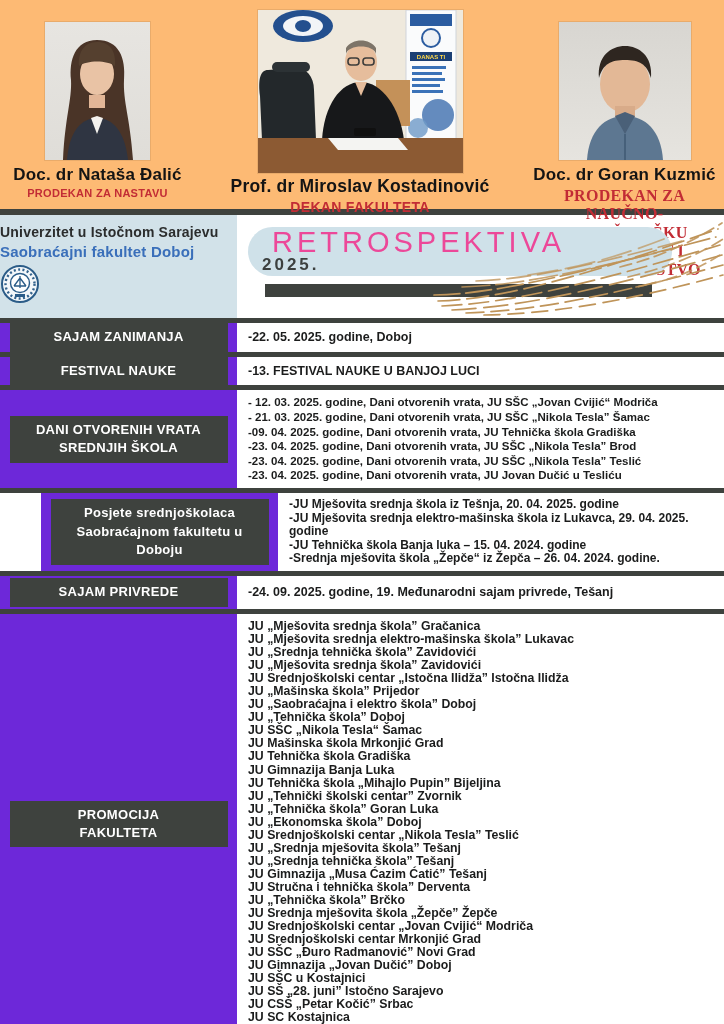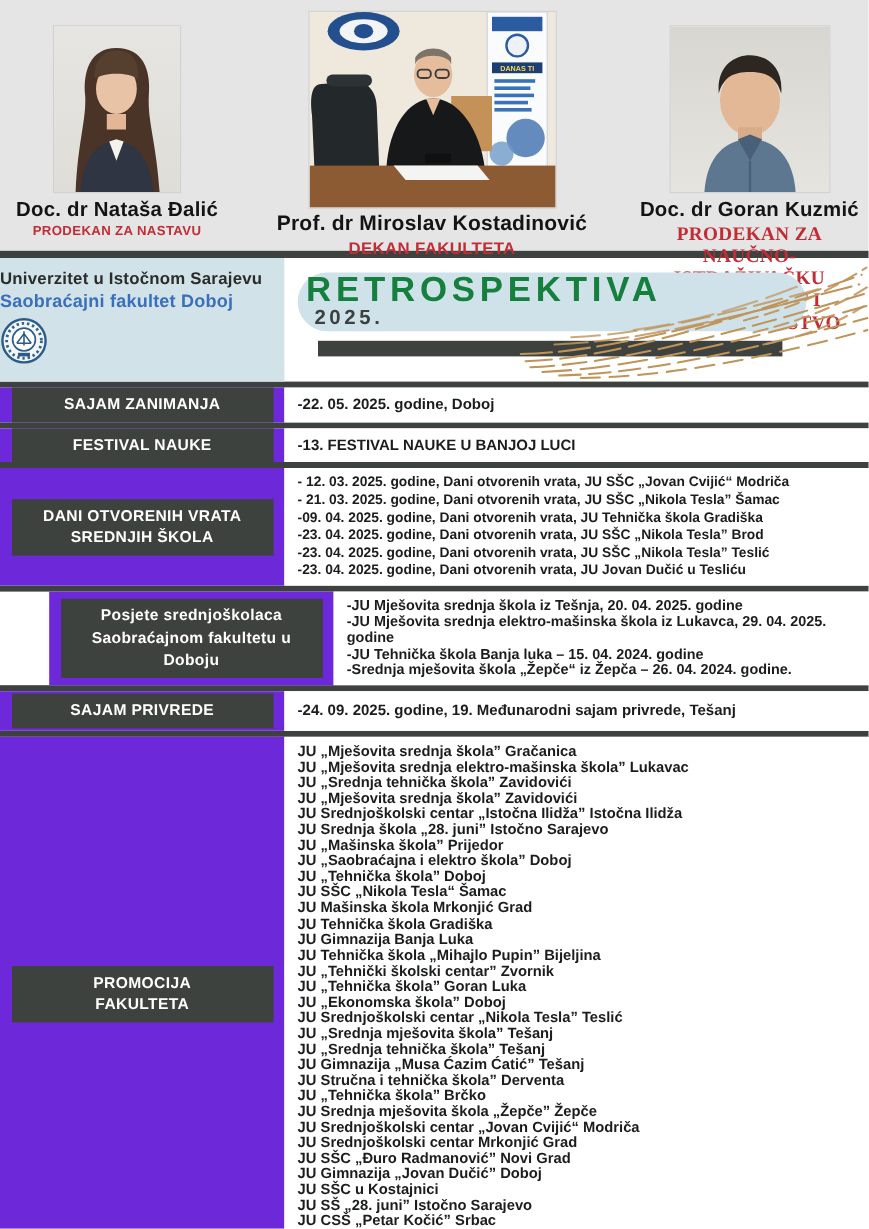--- a/index.html
+++ b/index.html
@@ -1,20 +1,20 @@
 <!DOCTYPE html>
 <html><head>
 <meta charset="utf-8">
 <style>
   html,body{margin:0;padding:0;}
   body{font-family:"Liberation Sans","DejaVu Sans",sans-serif;background:#ffffff;}
   .page{position:relative;width:724px;height:1024px;overflow:hidden;background:#ffffff;}
 
   
-  .people{height:209px;background:#e5e5e5;display:flex;}
+  .people{height:209px;background:#fdba74;display:flex;}
   .pcol{display:flex;flex-direction:column;align-items:center;}
   .pcol1{width:195px;}
   .pcol2{width:330px;}
   .pcol3{width:199px;}
   .photo{background:#eceae6;box-shadow:0 0 0 1px rgba(0,0,0,.08);}
   .photo svg{display:block;}
   .pcol1 .photo{margin-top:22px;}
   .pcol2 .photo{margin-top:10px;}
   .pcol3 .photo{margin-top:22px;}
   .pname{font-weight:700;color:#141414;font-size:17px;margin-top:5px;text-align:center;letter-spacing:.2px;}
@@ -26,21 +26,21 @@
   .hr-bar{height:6px;background:#3e423e;}
 
   
   .masthead{height:103px;display:flex;background:#ffffff;}
   .mast-left{width:237px;background:#d2e2e9;text-align:left;padding-top:9px;box-sizing:border-box;}
   .uni{font-size:14px;font-weight:700;color:#2b2d2d;letter-spacing:.2px;}
   .fac{font-size:15px;font-weight:700;color:#3a6fba;margin-top:3px;letter-spacing:.2px;}
   .logo{margin-top:4px;}
   .mast-right{flex:1;position:relative;}
   .pill{position:absolute;left:11px;top:12px;width:424px;height:49px;background:#cfe1e9;border-radius:26px;}
-  .mtitle{position:absolute;left:18px;top:11px;font-size:29px;font-weight:700;letter-spacing:4px;color:#15803d;}
+  .mtitle{position:absolute;left:35px;top:11px;font-size:29px;font-weight:400;letter-spacing:4px;color:#ec4899;}
   .myear{position:absolute;left:25px;top:40px;font-size:17px;font-weight:700;letter-spacing:3px;color:#3c403f;}
   .underline{position:absolute;left:28px;top:69px;width:387px;height:13px;background:#3e423e;}
   .waves{position:absolute;right:0;top:0;}
 
   
   .sep{height:5px;background:#3e423e;}
   .event-row{display:flex;}
   .row-left{width:237px;background:#6d28d9;display:flex;align-items:center;justify-content:center;flex:none;}
   .label-box{width:210px;background:#3e423e;color:#ffffff;font-weight:700;font-size:13px;text-align:center;padding:5px 4px;line-height:1.42;letter-spacing:.3px;}
   .row-right{flex:1;background:#ffffff;padding:5px 18px 5px 11px;display:flex;flex-direction:column;justify-content:center;box-sizing:border-box;}
@@ -259,21 +259,20 @@
             <div>PROMOCIJA</div>
             <div>FAKULTETA</div>
           </div>
         </div>
         <div class="row-right">
           <div class="detail-line">JU „Mješovita srednja škola” Gračanica</div>
           <div class="detail-line">JU „Mješovita srednja elektro-mašinska škola” Lukavac</div>
           <div class="detail-line">JU „Srednja tehnička škola” Zavidovići</div>
           <div class="detail-line">JU „Mješovita srednja škola” Zavidovići</div>
           <div class="detail-line">JU Srednjoškolski centar „Istočna Ilidža” Istočna Ilidža</div>
-          <div class="detail-line">JU Srednja škola „28. juni” Istočno Sarajevo</div>
           <div class="detail-line">JU „Mašinska škola” Prijedor</div>
           <div class="detail-line">JU „Saobraćajna i elektro škola” Doboj</div>
           <div class="detail-line">JU „Tehnička škola” Doboj</div>
           <div class="detail-line">JU SŠC „Nikola Tesla“ Šamac</div>
           <div class="detail-line">JU Mašinska škola Mrkonjić Grad</div>
           <div class="detail-line">JU Tehnička škola Gradiška</div>
           <div class="detail-line">JU Gimnazija Banja Luka</div>
           <div class="detail-line">JU Tehnička škola „Mihajlo Pupin” Bijeljina</div>
           <div class="detail-line">JU „Tehnički školski centar” Zvornik</div>
           <div class="detail-line">JU „Tehnička škola” Goran Luka</div>

